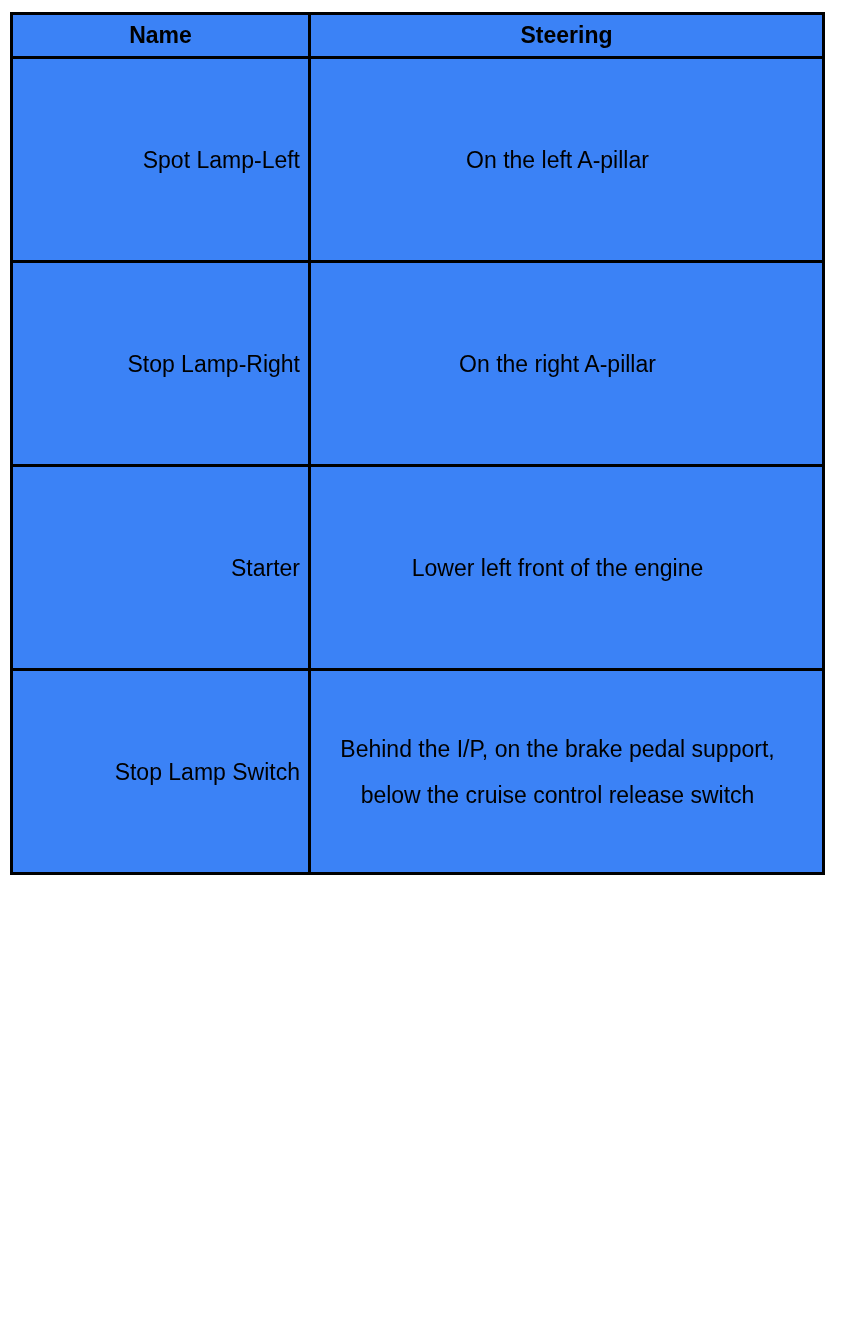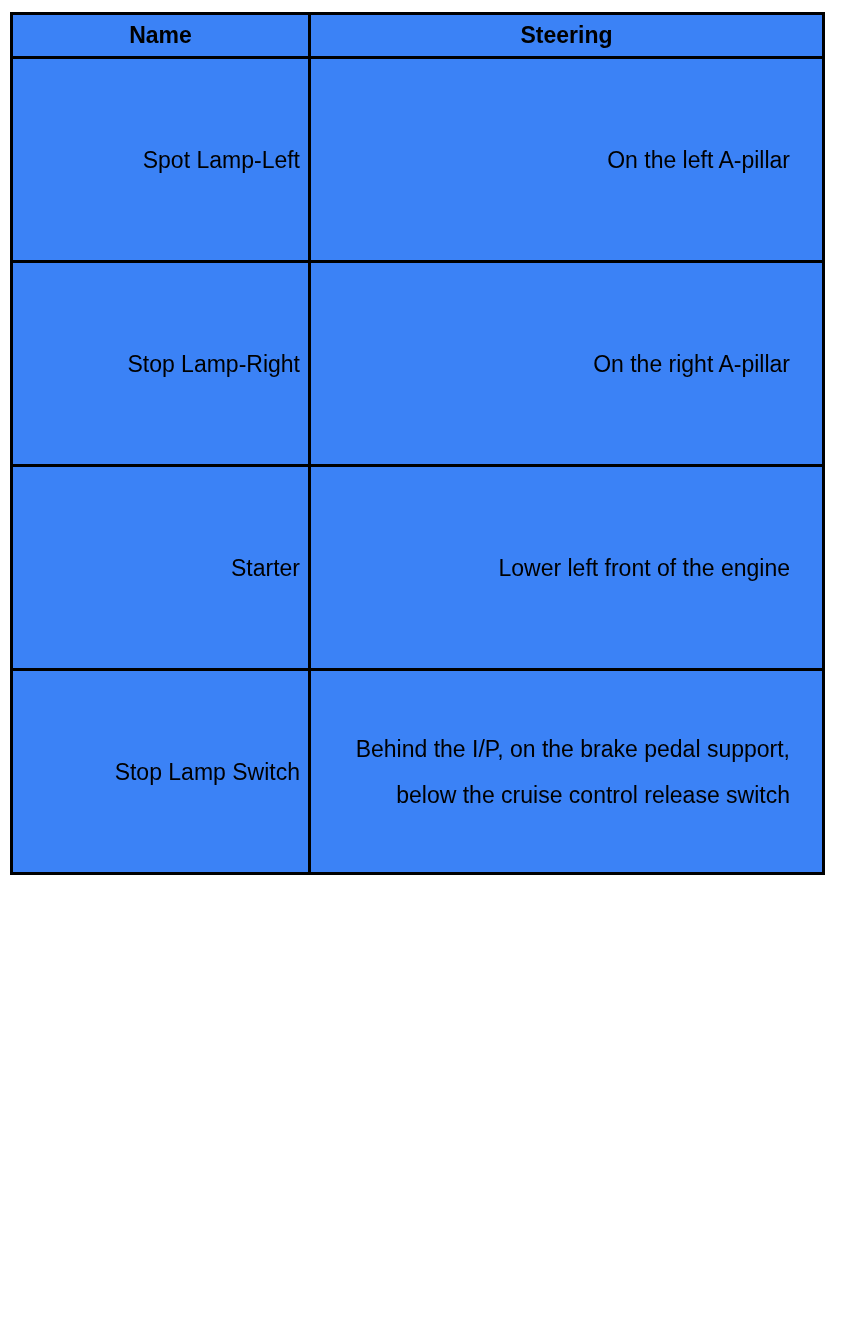--- a/index.html
+++ b/index.html
@@ -42,21 +42,21 @@
     height: 204px;
   }
   td.name-cell {
     text-align: right;
     vertical-align: middle;
     font-size: 23px;
     line-height: 2.0;
     padding: 0 8px;
   }
   td.location-cell {
-    text-align: right;
+    text-align: center;
     vertical-align: middle;
     font-size: 23px;
     line-height: 2.0;
     padding: 0 32px 0 14px;
   }
 </style>
 </head>
 <body>
 
 <div class="page">

